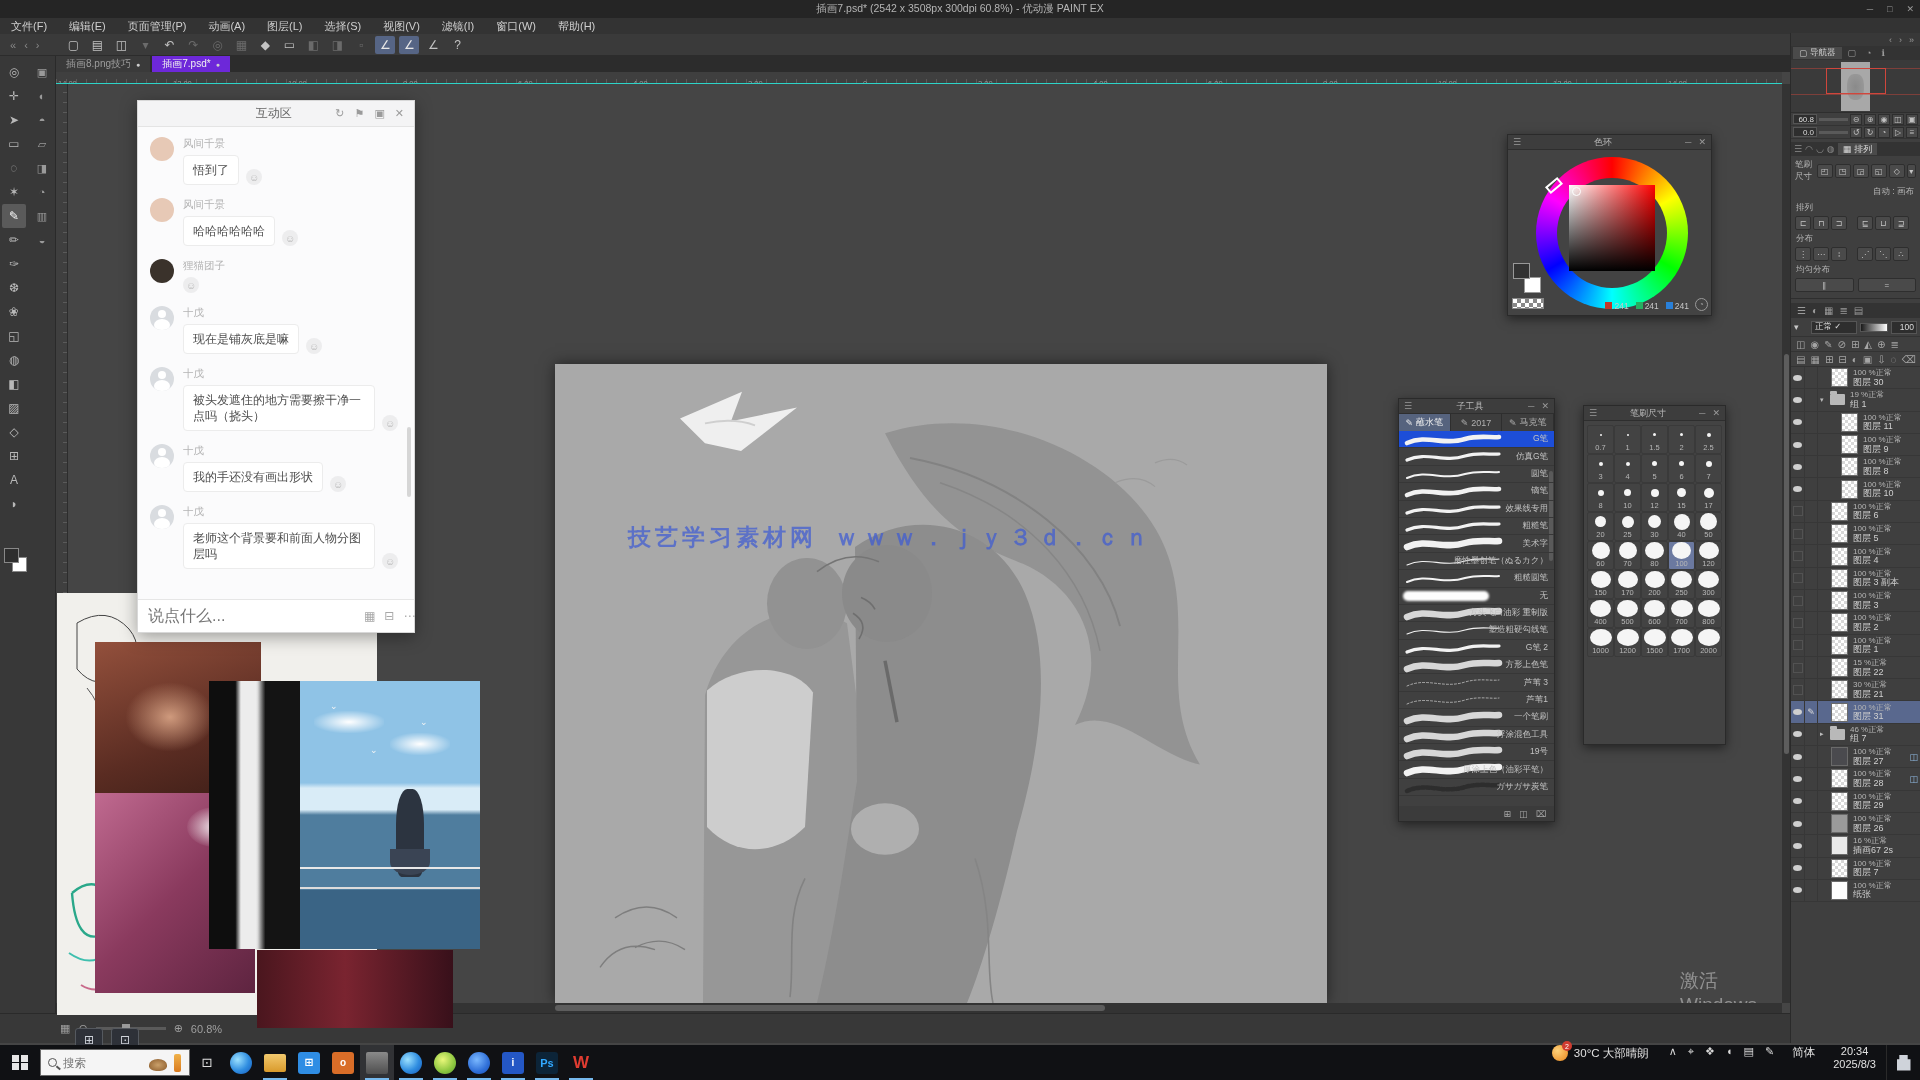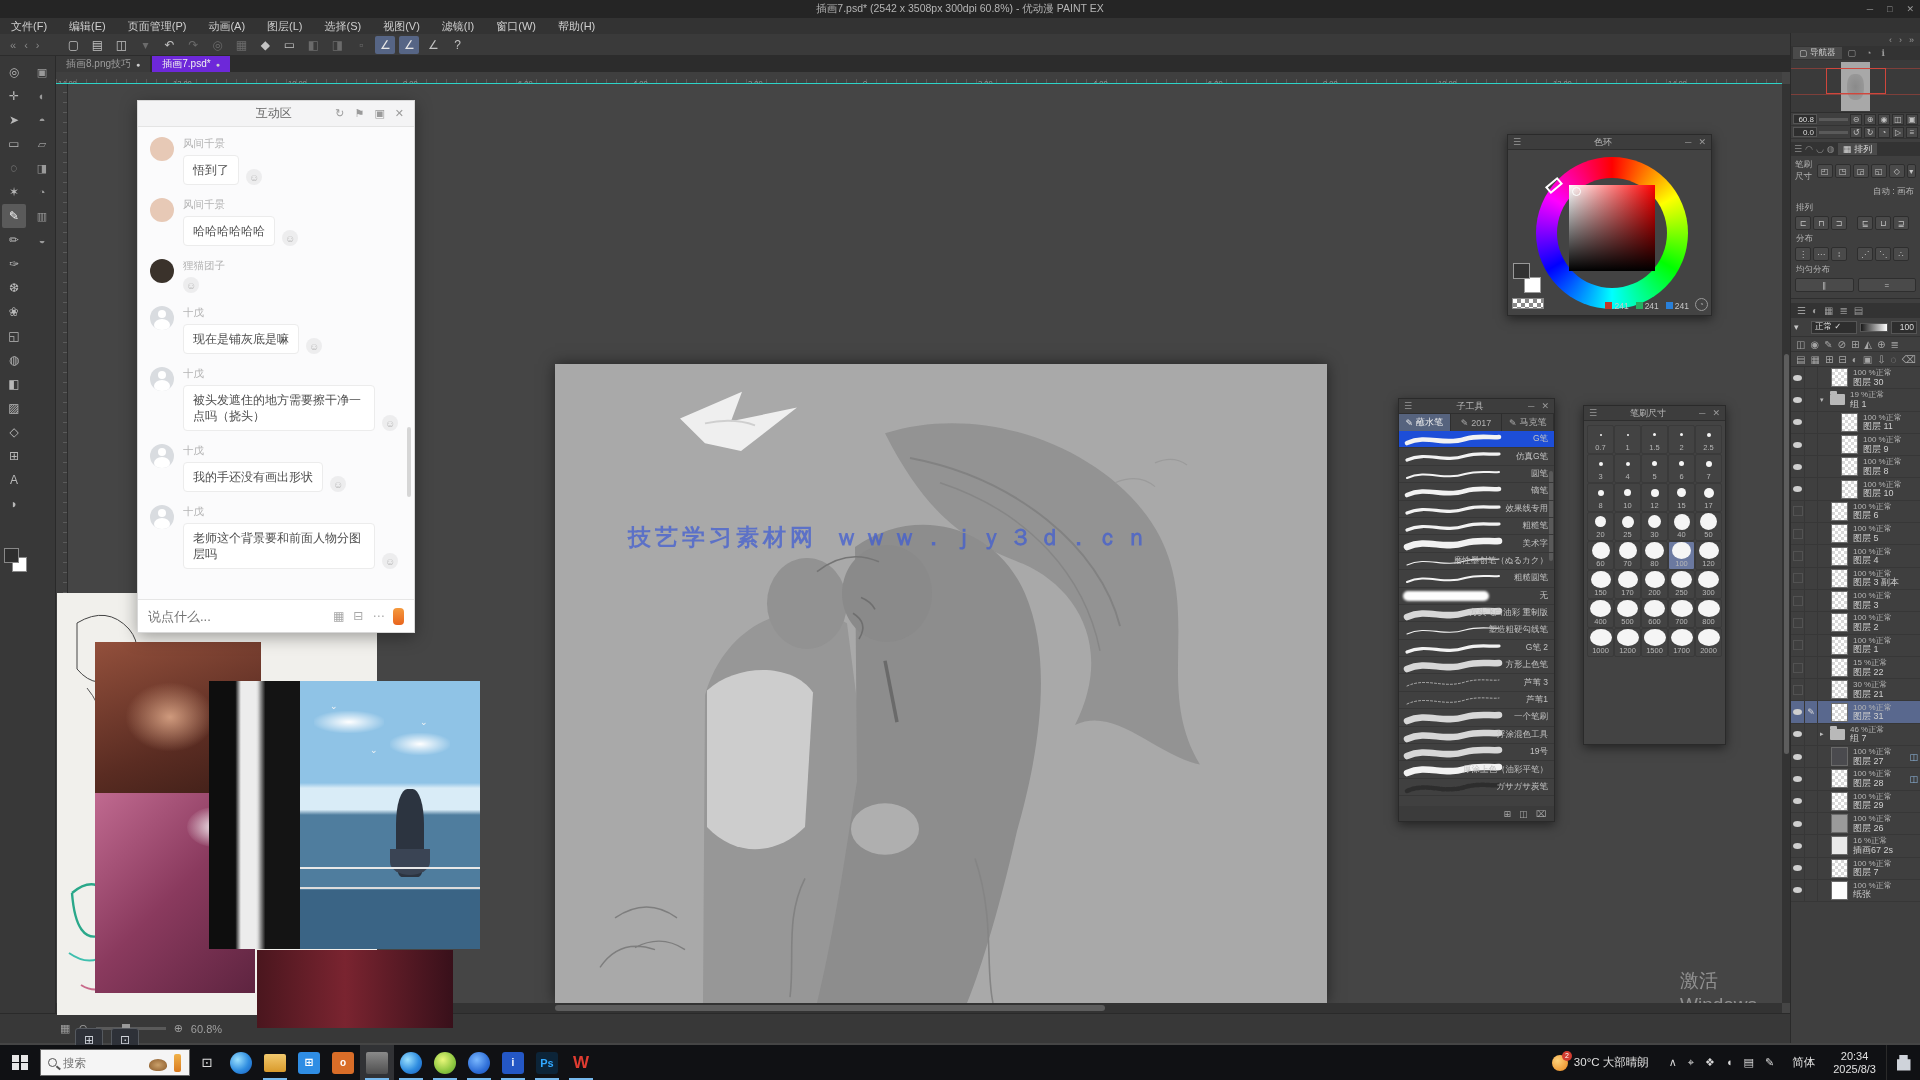--- a/index.html
+++ b/index.html
@@ -69,21 +69,21 @@
   .avatar{width:24px;height:24px;border-radius:50%;flex:0 0 24px;position:relative;overflow:hidden}
   .avatar.person::before{content:"";position:absolute;left:8px;top:4px;width:8px;height:8px;border-radius:50%;background:#fff}
   .avatar.person::after{content:"";position:absolute;left:4px;top:13px;width:16px;height:12px;border-radius:50%;background:#fff}
   .mbody{margin-left:9px;max-width:215px}
   .mname{font-size:10.5px;color:#b3b3b3;margin-bottom:4px}
   .mline{display:flex;align-items:flex-end;gap:7px}
   .bubble{background:#fff;border:1px solid #ececec;border-radius:4px;padding:6px 9px;font-size:12px;color:#4e4e4e;line-height:16px;word-break:break-all}
   .like{width:16px;height:16px;border-radius:50%;background:#ededee;color:#bdbdbd;font-size:10px;display:flex;align-items:center;justify-content:center;flex:0 0 16px}
   #chatscroll{position:absolute;right:3px;top:300px;width:4px;height:70px;background:#d6d6d6;border-radius:2px}
   #chatinput{height:33px;border-top:1px solid #e6e6e6;background:#fff;display:flex;align-items:center;padding:0 10px;gap:9px}
-  #chatinput input{flex:1;border:none;outline:none;font-size:13px;color:#15803d;background:transparent}
+  #chatinput input{flex:1;border:none;outline:none;font-size:16px;color:#15803d;background:transparent}
   #chatinput .ii{color:#a8a8a8;font-size:12px}
   #chatinput .send{width:17px;height:17px;border-radius:4px;background:linear-gradient(#f59a3e,#e8641d)}
   
   #wheel{left:1507px;top:134px;width:205px;height:182px;z-index:20}
   #ring{position:absolute;left:28px;top:22px;width:152px;height:152px;border-radius:50%;
     background:conic-gradient(#f00,#ff0,#0f0,#0ff,#00f,#f0f,#f00)}
   #ring::after{content:"";position:absolute;left:21px;top:21px;width:110px;height:110px;border-radius:50%;background:#434343}
   #huemark{position:absolute;left:38px;top:46px;width:16px;height:9px;border:2px solid #fff;transform:rotate(-40deg);background:transparent}
   #svbox{position:absolute;left:61px;top:50px;width:86px;height:86px;background:linear-gradient(to top,#000,rgba(0,0,0,0)),linear-gradient(to right,#fff,#f00)}
   #svmark{position:absolute;left:64px;top:52px;width:9px;height:9px;border:1.5px solid #fff;border-radius:50%}
@@ -214,21 +214,21 @@
   .a-edge .ic,.a-edge2 .ic{background:radial-gradient(circle at 35% 35%,#9be1ff,#2f8de0 55%,#1557b8);border-radius:50%}
   .a-folder .ic{background:linear-gradient(#f2c96e,#d99a2b);border-radius:2px;height:18px}
   .a-store .ic{background:#2f8de4;border-radius:3px;color:#fff;font-size:11px}
   .a-mail .ic{background:#d96d28;border-radius:3px;color:#fff}
   .a-paint .ic{background:linear-gradient(#8a8a8a,#4e4e4e);border-radius:2px}
   .a-360 .ic{background:radial-gradient(circle at 40% 35%,#eaf77a,#8cc63f 60%,#5a9e2f);border-radius:50%}
   .a-pen .ic{background:radial-gradient(circle at 40% 35%,#7ab8ff,#2f6fd8 60%,#1a4fb0);border-radius:50%}
   .a-doc .ic{background:#2457c5;border-radius:3px;color:#fff}
   .a-ps .ic{background:#0c2438;border-radius:3px;color:#31a8ff;font-size:11px}
   .a-wps .ic{color:#e03c31;font-size:17px}
-  #tray{margin-left:auto;display:flex;align-items:center;height:100%;color:#e0e0e0;font-size:11.5px}
+  #tray{margin-left:auto;display:flex;align-items:flex-start;height:100%;color:#e0e0e0;font-size:11.5px}
   #tray .weather{display:flex;align-items:center;gap:6px;padding:0 10px}
   #tray .wico{width:16px;height:16px;border-radius:50%;background:radial-gradient(circle at 35% 35%,#ffd27a,#e8861d);position:relative}
   #tray .wico::after{content:"2";position:absolute;right:-4px;top:-4px;width:10px;height:10px;background:#d03c30;color:#fff;font-size:7px;border-radius:50%;display:flex;align-items:center;justify-content:center}
   #trayicons{display:flex;gap:11px;padding:0 10px;color:#d8d8d8;font-size:11px}
   #tray .lang{padding:0 8px}
   #tray .clock{text-align:center;font-size:11px;line-height:13px;padding:0 10px}
   #tray .notif{width:34px;height:100%;display:flex;align-items:center;justify-content:center;border-left:1px solid #2a2a2a}
   #tray .notif i{width:14px;height:16px;background:#cfd3da;clip-path:polygon(0 100%,100% 100%,100% 30%,80% 30%,80% 0,20% 0,20% 30%,0 30%)}
 </style>
 </head>

